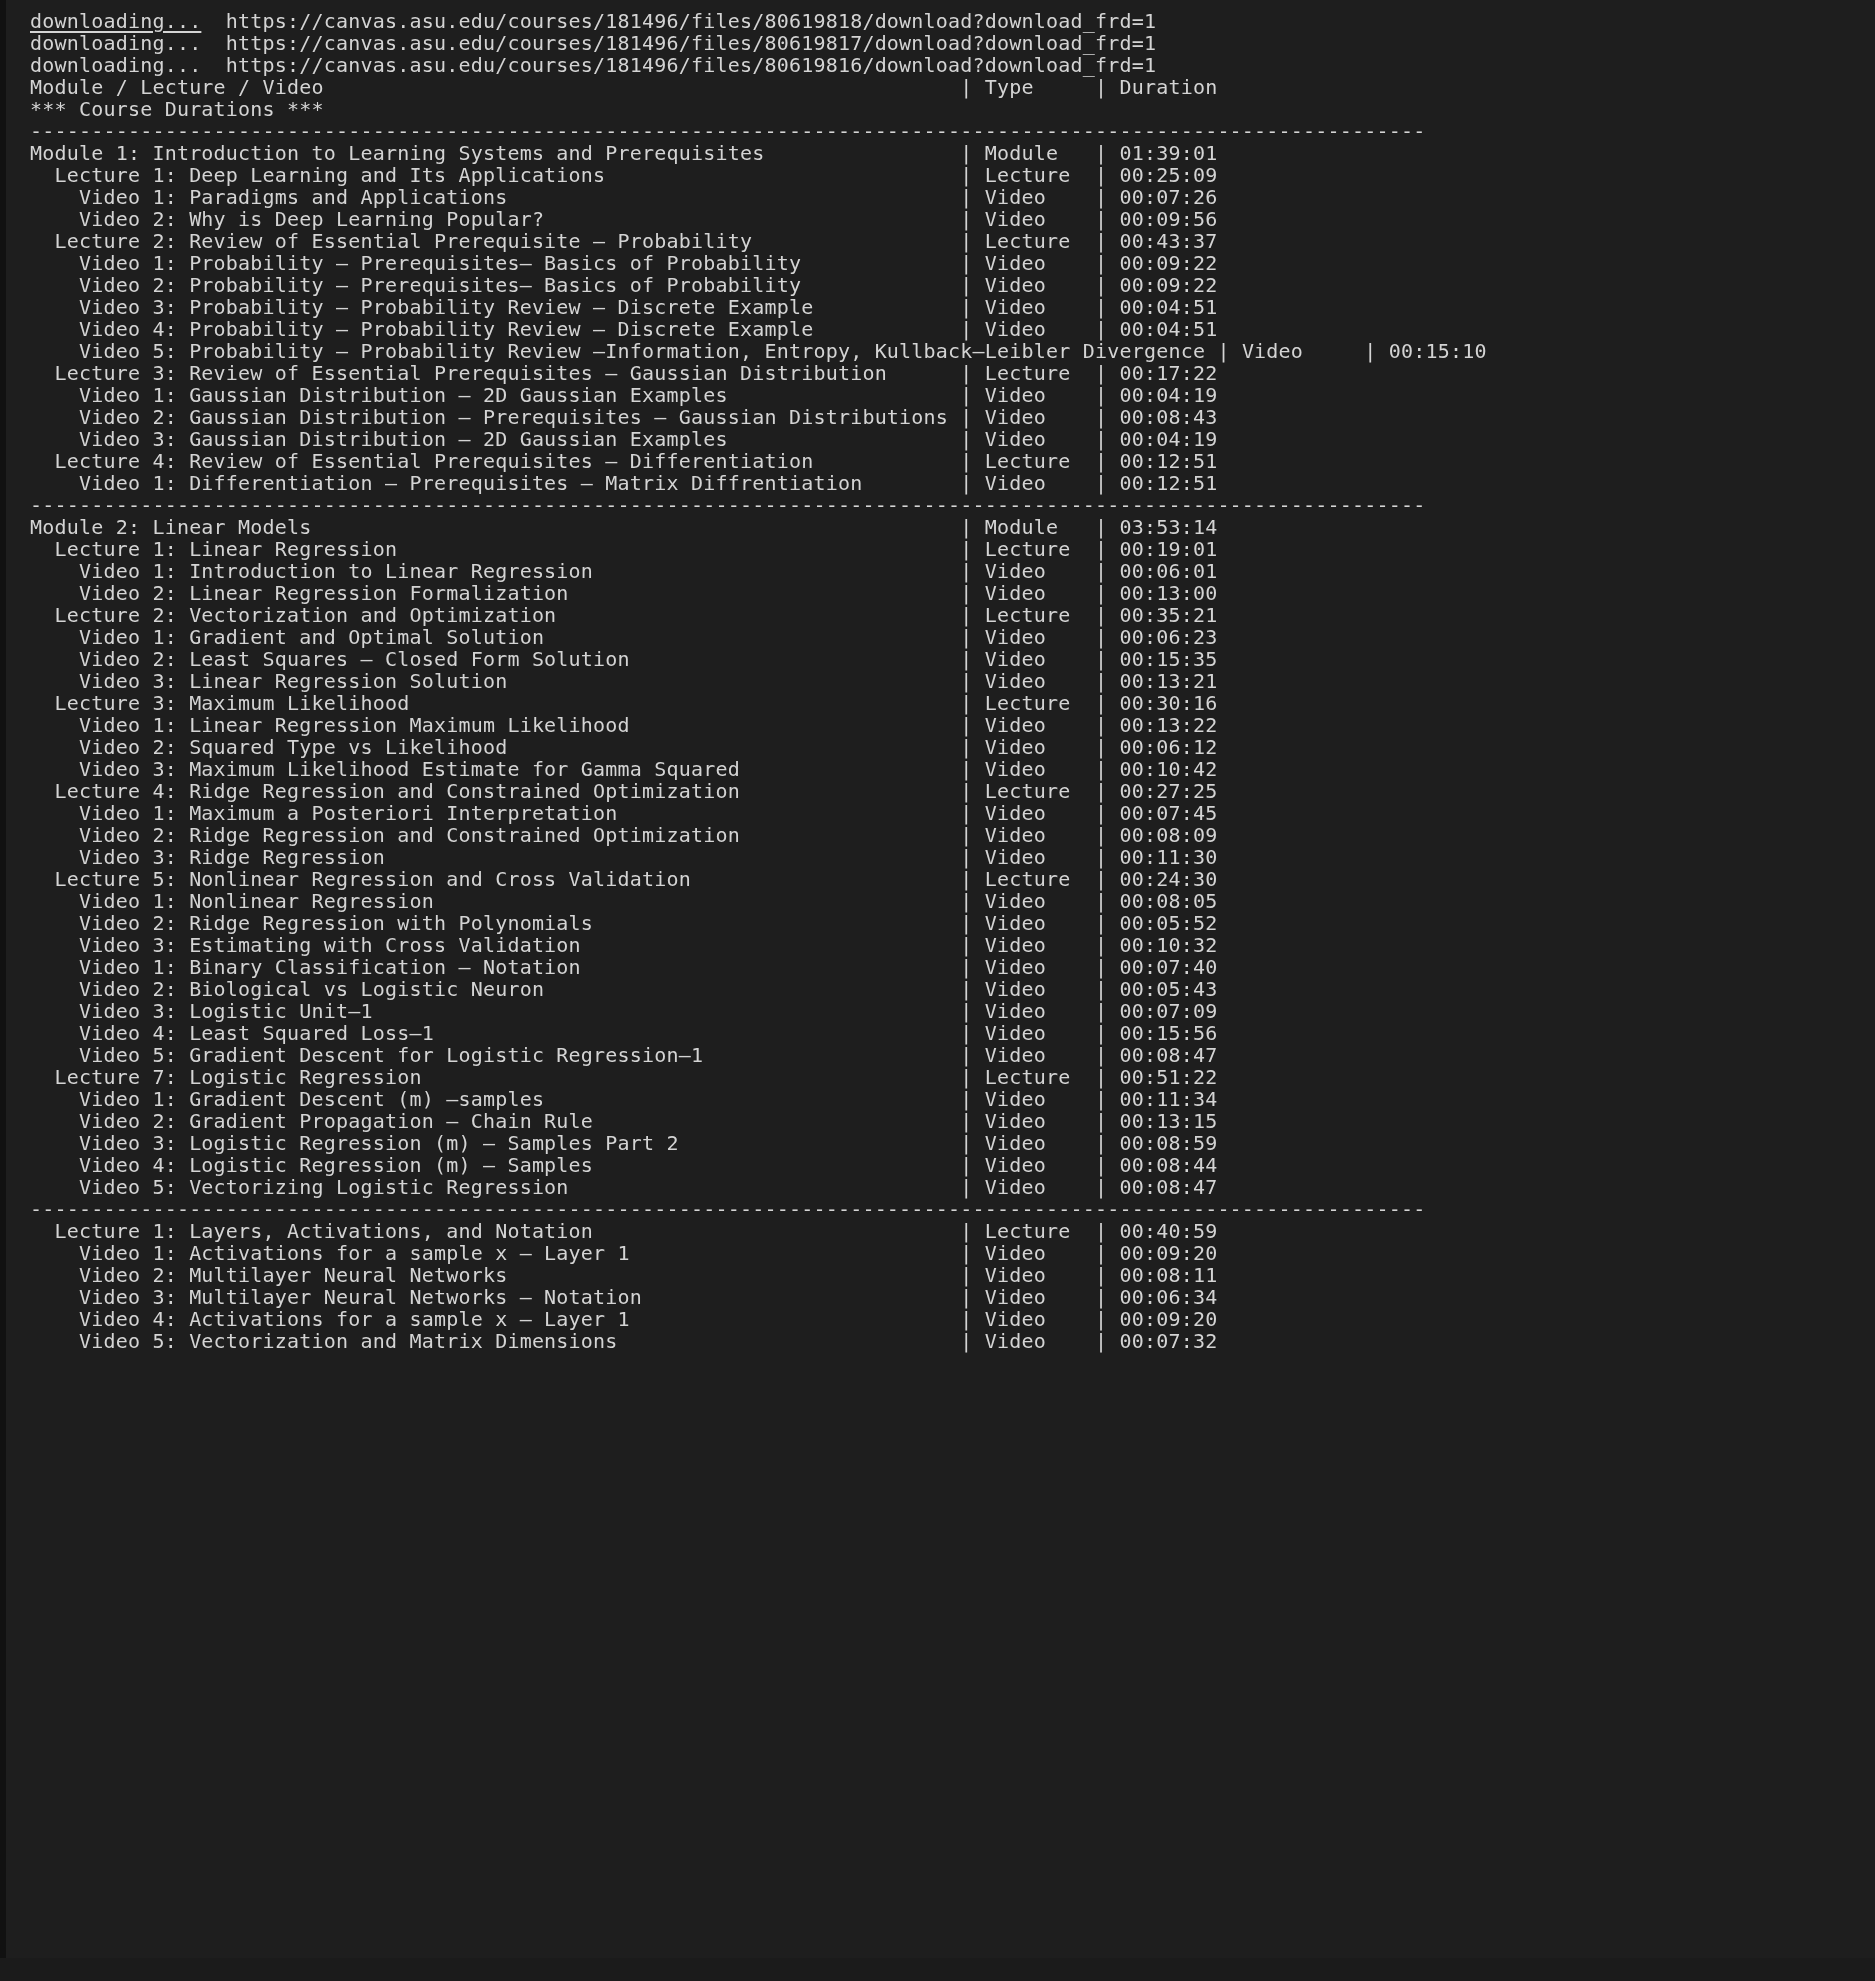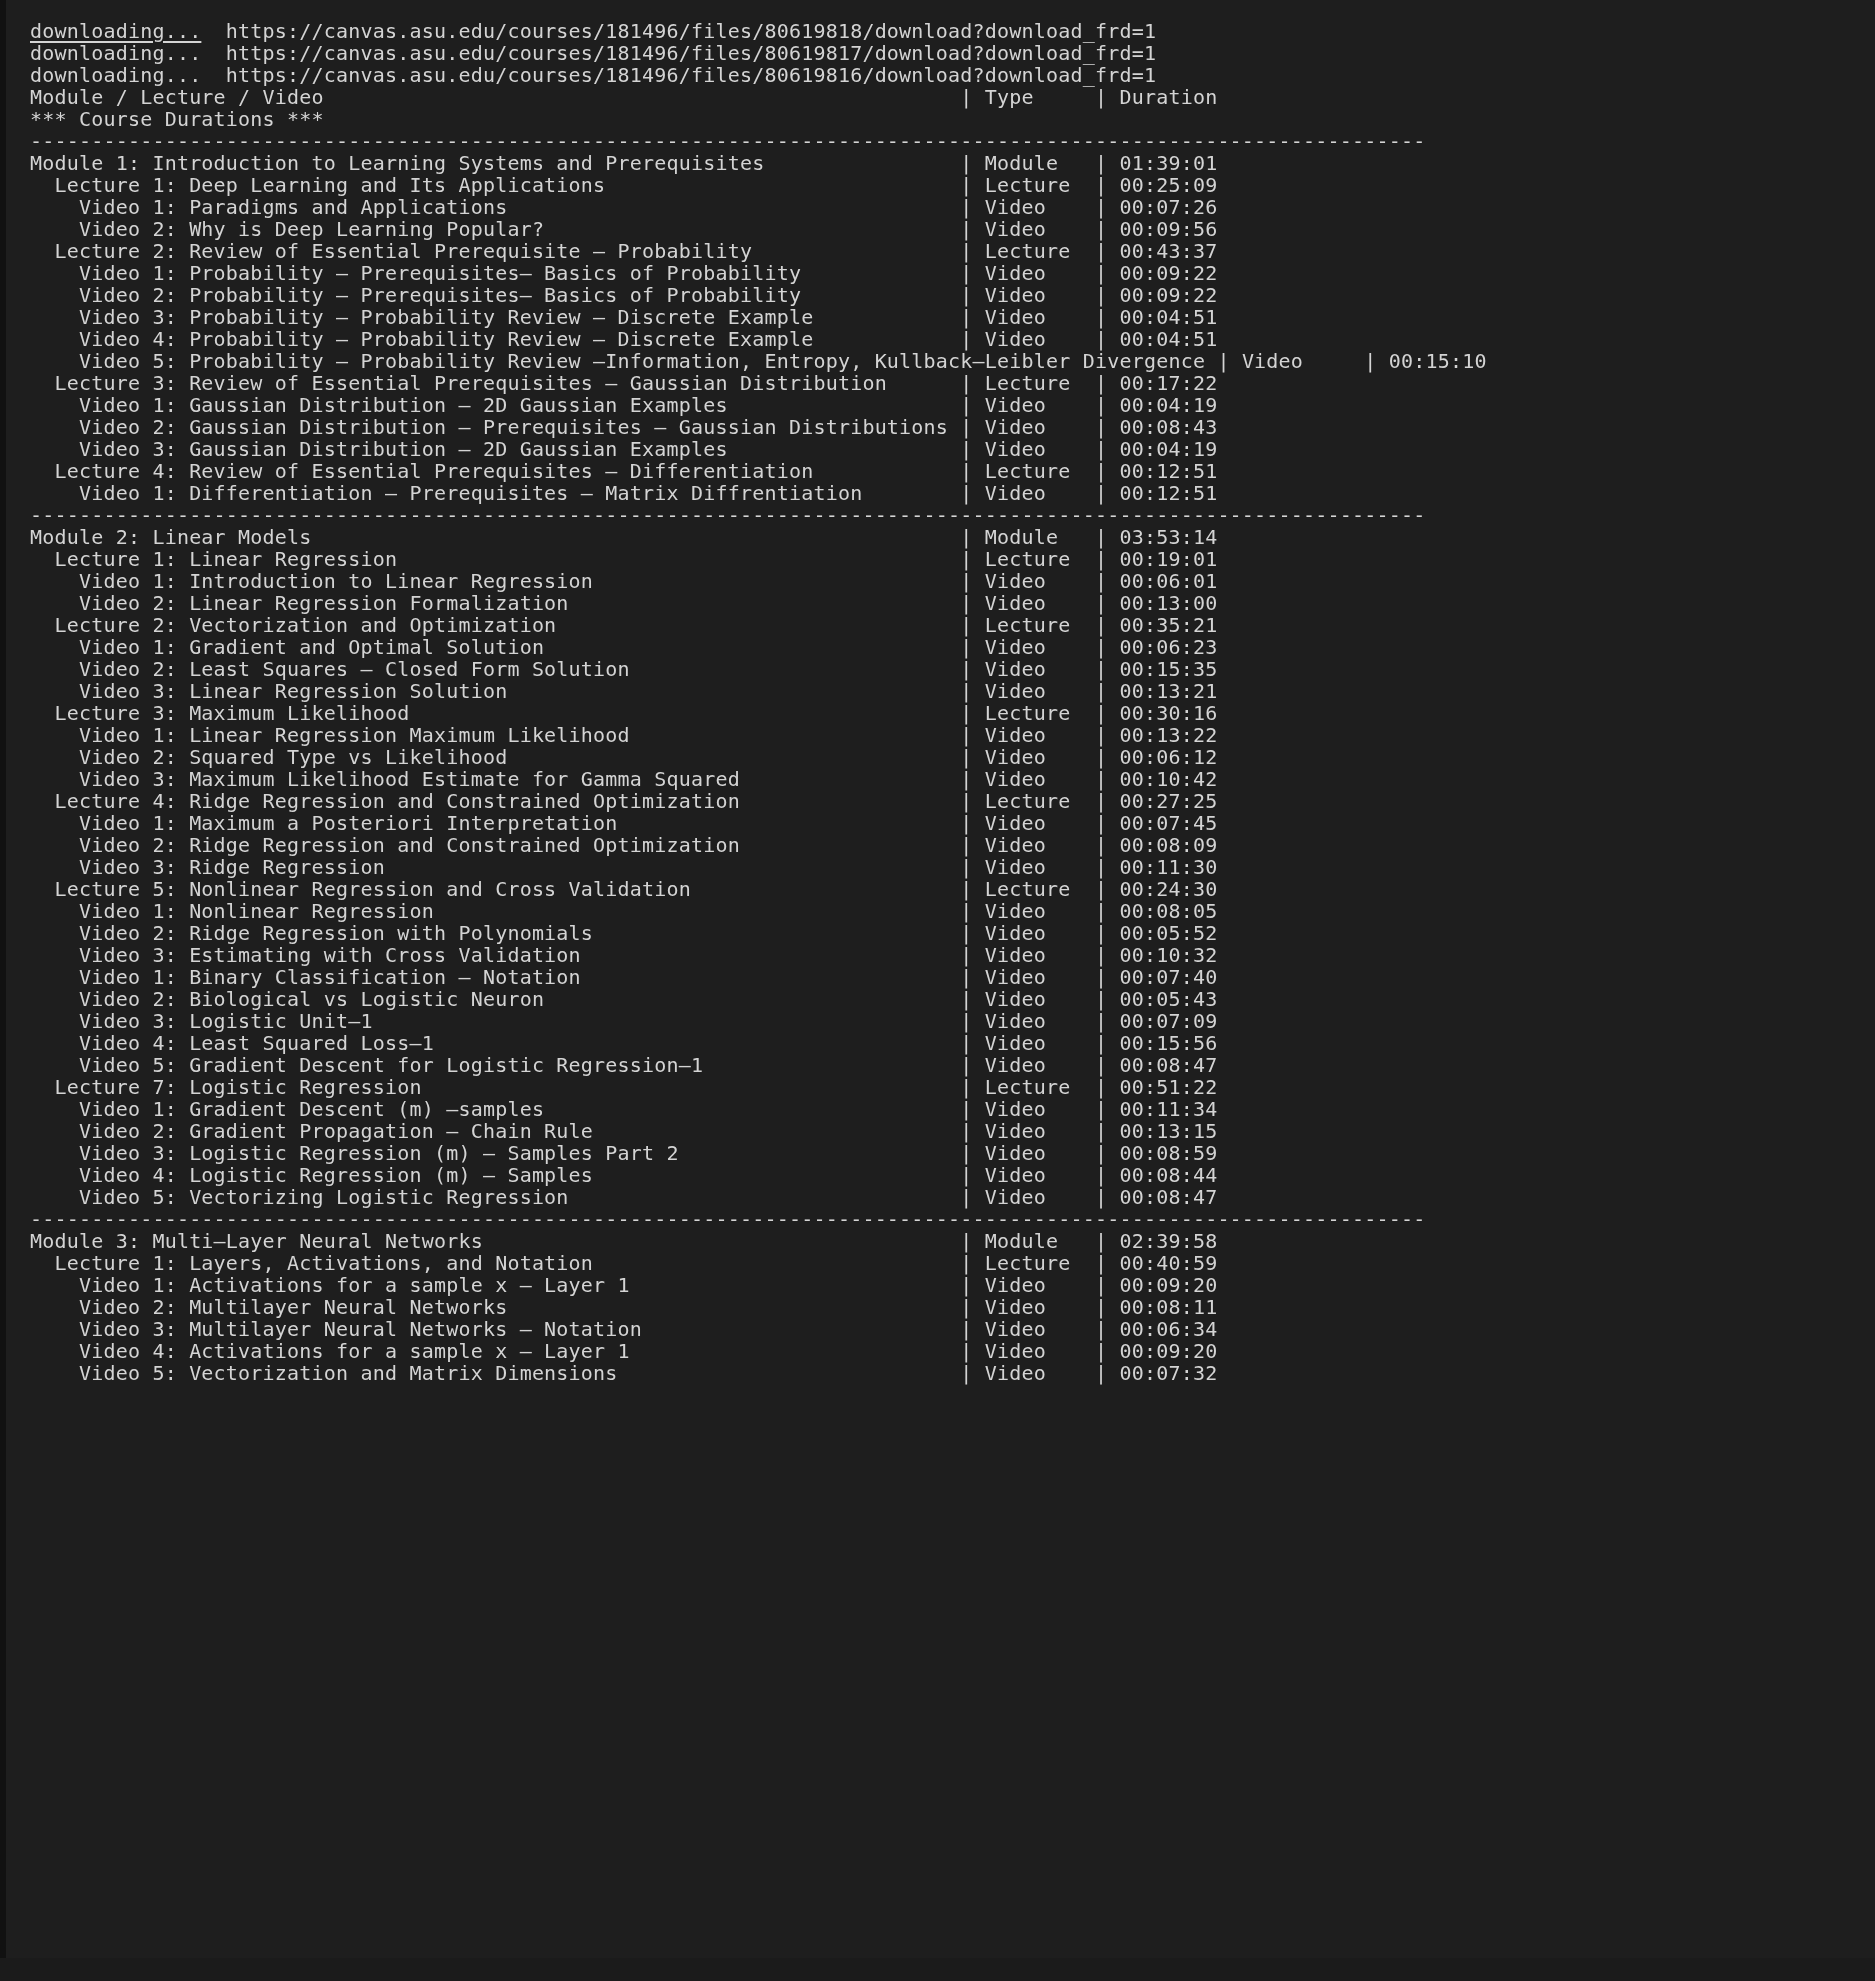--- a/index.html
+++ b/index.html
@@ -13,21 +13,21 @@
     overflow: hidden;
     font-family: "DejaVu Sans Mono", "Liberation Mono", monospace;
   }
   #terminal {
     position: relative;
     width: 1876px;
     height: 1958px;
     background: #1e1e1e;
     box-sizing: border-box;
     border-left: 6.3px solid #111111;
-    padding-top: 20px;
+    padding-top: 10px;
     overflow: hidden;
   }
   .row {
     height: 22px;
     line-height: 22px;
     white-space: pre;
     font-size: 20px;
     letter-spacing: 0.01em;
     color: #d4d4d4;
     padding-left: 24px;
@@ -93,21 +93,20 @@
       <div class="row"><span>    Video 3: Logistic Unit–1                                                </span><span>| </span><span>Video    </span><span>| </span><span>00:07:09</span></div>
       <div class="row"><span>    Video 4: Least Squared Loss–1                                           </span><span>| </span><span>Video    </span><span>| </span><span>00:15:56</span></div>
       <div class="row"><span>    Video 5: Gradient Descent for Logistic Regression–1                     </span><span>| </span><span>Video    </span><span>| </span><span>00:08:47</span></div>
       <div class="row"><span>  Lecture 7: Logistic Regression                                            </span><span>| </span><span>Lecture  </span><span>| </span><span>00:51:22</span></div>
       <div class="row"><span>    Video 1: Gradient Descent (m) –samples                                  </span><span>| </span><span>Video    </span><span>| </span><span>00:11:34</span></div>
       <div class="row"><span>    Video 2: Gradient Propagation – Chain Rule                              </span><span>| </span><span>Video    </span><span>| </span><span>00:13:15</span></div>
       <div class="row"><span>    Video 3: Logistic Regression (m) – Samples Part 2                       </span><span>| </span><span>Video    </span><span>| </span><span>00:08:59</span></div>
       <div class="row"><span>    Video 4: Logistic Regression (m) – Samples                              </span><span>| </span><span>Video    </span><span>| </span><span>00:08:44</span></div>
       <div class="row"><span>    Video 5: Vectorizing Logistic Regression                                </span><span>| </span><span>Video    </span><span>| </span><span>00:08:47</span></div>
       <div class="row rule"><span>------------------------------------------------------------------------------------------------------------------</span></div>
-      <div class="row"><span>Module 3: Multi–Layer Neural Networks                                       </span><span>| </span><span>Module   </span><span>| </span><span>02:39:58</span></div>
       <div class="row"><span>  Lecture 1: Layers, Activations, and Notation                              </span><span>| </span><span>Lecture  </span><span>| </span><span>00:40:59</span></div>
       <div class="row"><span>    Video 1: Activations for a sample x – Layer 1                           </span><span>| </span><span>Video    </span><span>| </span><span>00:09:20</span></div>
       <div class="row"><span>    Video 2: Multilayer Neural Networks                                     </span><span>| </span><span>Video    </span><span>| </span><span>00:08:11</span></div>
       <div class="row"><span>    Video 3: Multilayer Neural Networks – Notation                          </span><span>| </span><span>Video    </span><span>| </span><span>00:06:34</span></div>
       <div class="row"><span>    Video 4: Activations for a sample x – Layer 1                           </span><span>| </span><span>Video    </span><span>| </span><span>00:09:20</span></div>
       <div class="row"><span>    Video 5: Vectorization and Matrix Dimensions                            </span><span>| </span><span>Video    </span><span>| </span><span>00:07:32</span></div>
     </div>
 </div>
 
 

